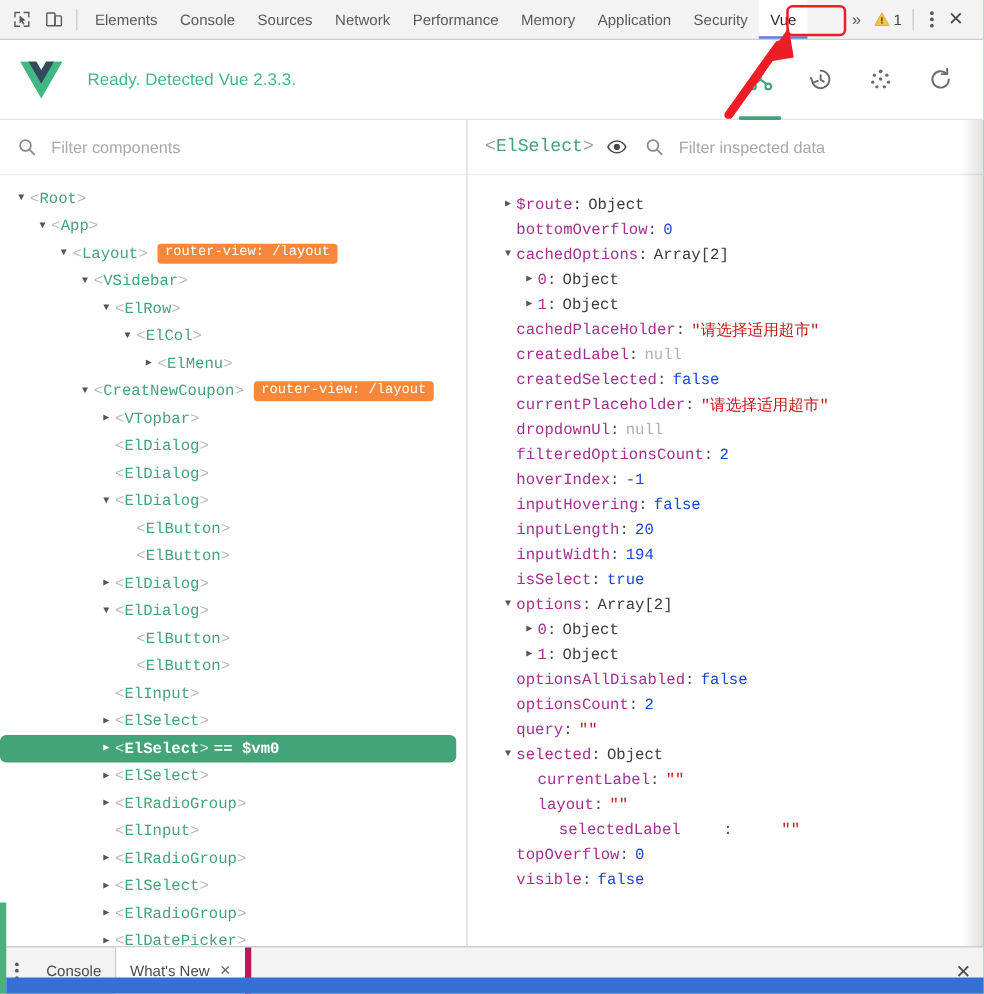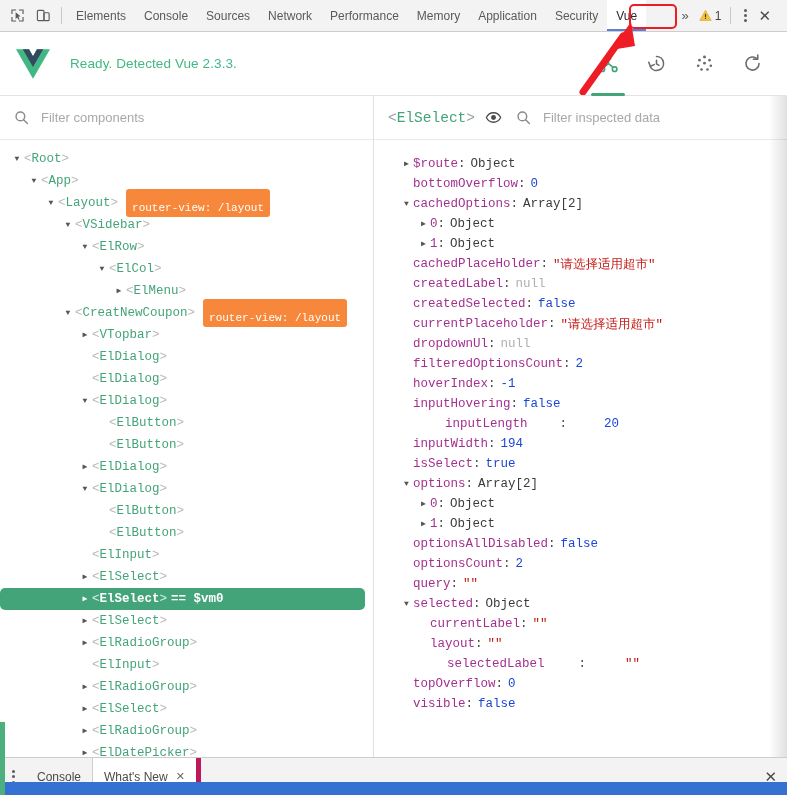--- a/index.html
+++ b/index.html
@@ -185,21 +185,21 @@
   }
   .tree-row .arrow.spacer { visibility: hidden; }
   .tag { color: #b9b9b9; }
   .tag b { color: #44a479; font-weight: 400; }
   .router-badge {
     margin-left: 8px;
     background: #f7873a;
     color: #fff;
     font-size: 11px;
     font-family: "Liberation Mono", monospace;
-    padding: 13px 6px 2px;
+    padding: 1px 6px 2px;
     border-radius: 3px;
     line-height: 1.25;
   }
   .tree-row.selected {
     background: #44a479;
     border-radius: 5px;
     margin-right: 8px;
   }
   .tree-row.selected .arrow { color: #fff; }
   .tree-row.selected .tag { color: #d9f0e4; }
@@ -618,21 +618,21 @@
               <span class="d-key">hoverIndex</span>
               <span class="d-colon">:</span>
               <span class="v-num">-1</span>
             </div>
             <div class="d-row" style="padding-left: 26px;">
               <span class="arrow spacer"></span>
               <span class="d-key">inputHovering</span>
               <span class="d-colon">:</span>
               <span class="v-bool">false</span>
             </div>
-            <div class="d-row" style="padding-left: 26px; gap: 32px;">
+            <div class="d-row" style="padding-left: 26px;">
               <span class="arrow spacer"></span>
               <span class="d-key">inputLength</span>
               <span class="d-colon">:</span>
               <span class="v-num">20</span>
             </div>
             <div class="d-row" style="padding-left: 26px;">
               <span class="arrow spacer"></span>
               <span class="d-key">inputWidth</span>
               <span class="d-colon">:</span>
               <span class="v-num">194</span>

